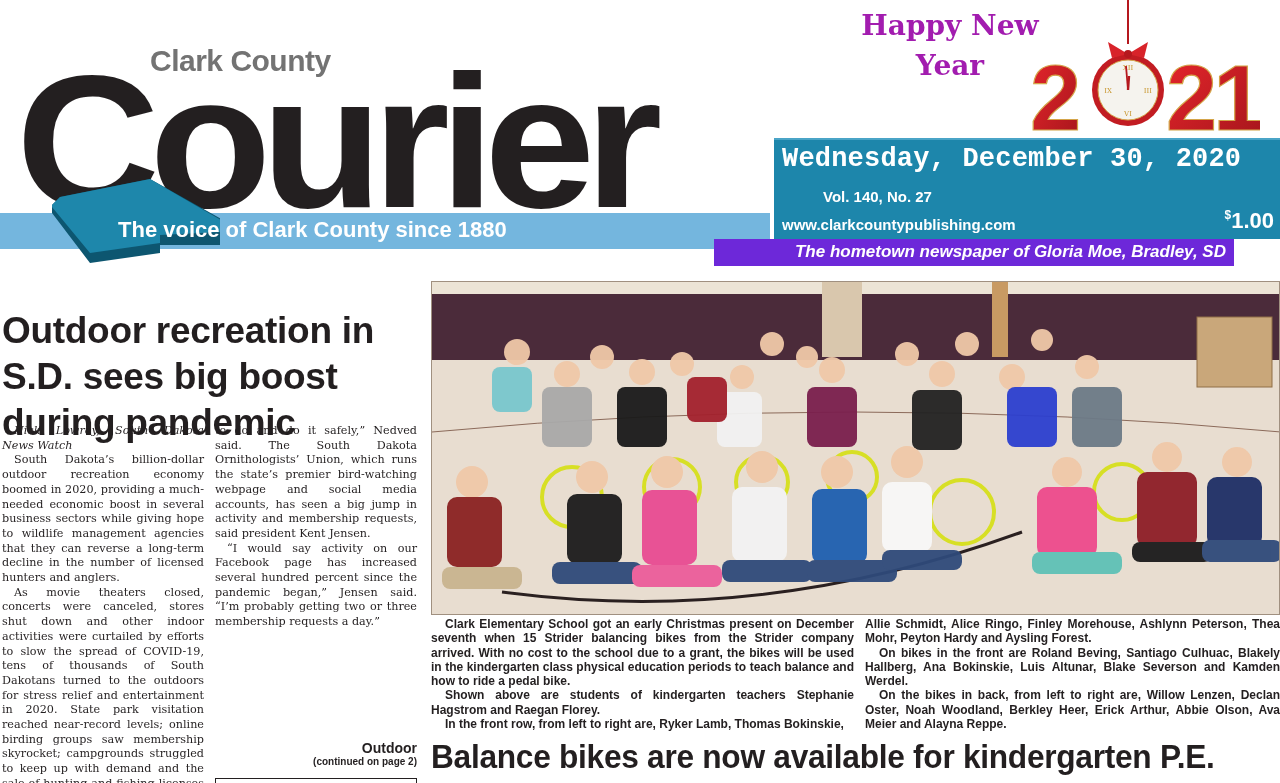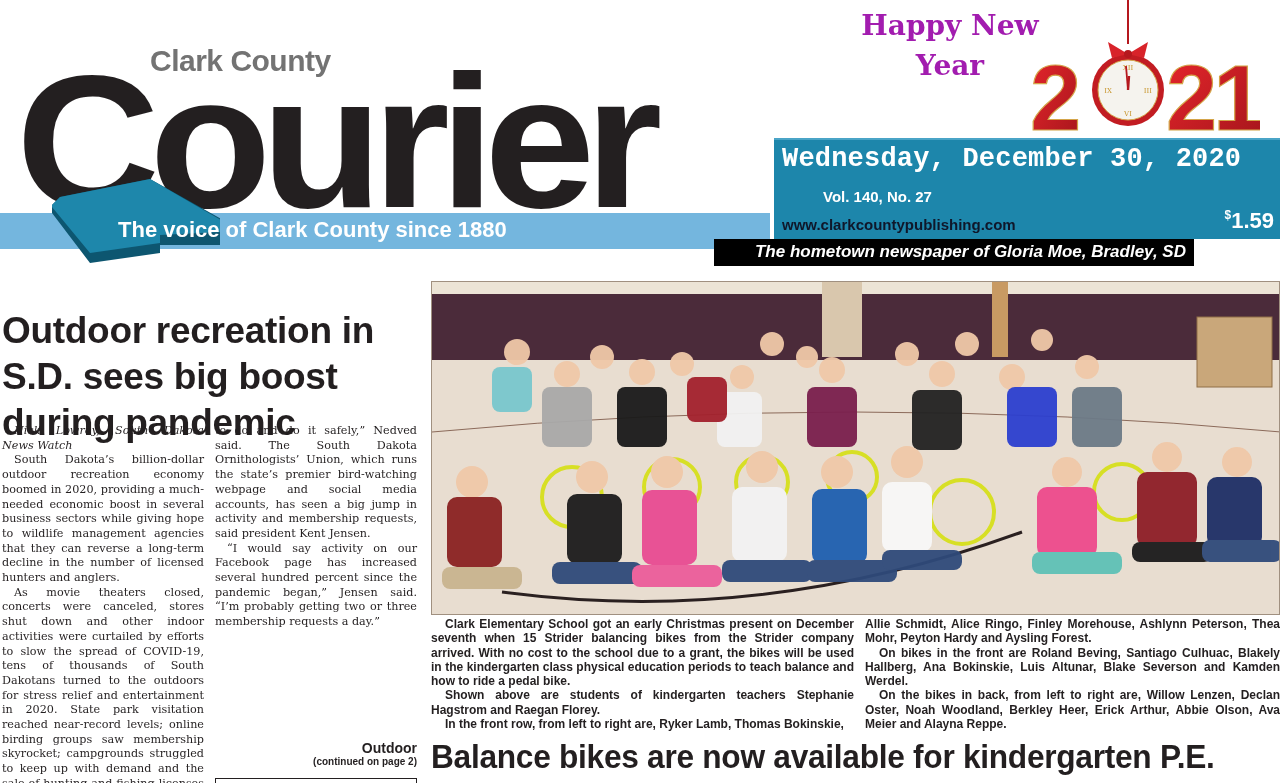--- a/index.html
+++ b/index.html
@@ -13,24 +13,24 @@
   .county-shape { position: absolute; left: 40px; top: 175px; width: 180px; height: 90px; }
   .brand-county { position: absolute; left: 150px; top: 44px; font-size: 30px; font-weight: bold; color: #737373; letter-spacing: -0.5px; white-space: nowrap; }
   .brand-courier { position: absolute; left: 16px; top: 46px; font-size: 190px; font-weight: bold; color: #231f20; letter-spacing: -10px; line-height: 190px; white-space: nowrap; transform: scaleX(1.05); transform-origin: left top; }
 
   .hny { position: absolute; left: 820px; top: 6px; width: 260px; text-align: center; font-family: "DejaVu Serif", serif; font-weight: bold; font-size: 28px; line-height: 40px; color: #a21caf; }
   .year-art { position: absolute; left: 1030px; top: 0px; width: 230px; height: 135px; }
 
   .info-box { position: absolute; left: 774px; top: 138px; width: 506px; height: 101px; background: #1d86ab; border-top: 2px solid #4aa4c7; }
   .info-date { position: absolute; left: 8px; top: 4px; font-size: 27px; font-weight: bold; color: #ffffff; white-space: nowrap; letter-spacing: 0.2px; font-family: Liberation Mono, monospace; }
   .info-vol { position: absolute; left: 8px; top: 48px; font-size: 15px; font-weight: bold; color: #ffffff; margin-left: 41px; }
-  .info-web { position: absolute; left: 8px; top: 76px; font-size: 15px; font-weight: bold; color: #0f172a; }
+  .info-web { position: absolute; left: 8px; top: 76px; font-size: 15px; font-weight: bold; color: #ffffff; }
   .info-price { position: absolute; right: 6px; top: 68px; font-size: 22px; font-weight: bold; color: #ffffff; }
   .info-price sup { font-size: 12px; vertical-align: 9px; }
-  .hometown-bar { position: absolute; left: 714px; top: 239px; width: 480px; height: 27px; background: #000000; }
+  .hometown-bar { position: absolute; left: 714px; top: 239px; width: 520px; height: 27px; background: #6d28d9; }
   .hometown { position: absolute; right: 8px; top: 3px; font-size: 17px; font-weight: bold; font-style: italic; color: #ffffff; white-space: nowrap; }
 
   
   .headline-left { position: absolute; left: 2px; top: 276px; width: 425px; font-size: 37px; font-weight: bold; line-height: 46px; color: #231f20; letter-spacing: -0.3px; margin-top: 32px; }
   .col { position: absolute; font-family: "DejaVu Serif", serif; font-size: 11.2px; line-height: 14.7px; color: #231f20; text-align: justify; }
   .col p { text-indent: 12px; }
   .col p.noindent { text-indent: 0; }
   .col1 { left: 2px; top: 424px; width: 202px; }
   .col2 { left: 215px; top: 424px; width: 202px; }
   .byline { font-style: italic; text-indent: 12px; }
@@ -91,21 +91,21 @@
     <line x1="98" y1="90" x2="99" y2="76" stroke="#b5181e" stroke-width="2.4"></line>
     <path d="M98 54 L78 42 L82 58 Z M98 54 L118 42 L114 58 Z" fill="#d8232a"></path>
     <circle cx="98" cy="54" r="4" fill="#b5181e"></circle>
     <text x="136" y="130" font-family="Liberation Sans, sans-serif" font-weight="bold" font-size="92" fill="url(#redg)" stroke="#d4a54a" stroke-width="1.2" letter-spacing="-4">21</text>
   </svg>
 
   <div class="info-box">
     <div class="info-date">Wednesday, December 30, 2020</div>
     <div class="info-vol">Vol. 140, No. 27</div>
     <div class="info-web">www.clarkcountypublishing.com</div>
-    <div class="info-price"><sup>$</sup><span>1.59</span></div>
+    <div class="info-price"><sup>$</sup><span>1.00</span></div>
   </div>
   <div class="hometown-bar">
     <div class="hometown">The hometown newspaper of Gloria Moe, Bradley, SD</div>
   </div>
 </div>
 
 <h1 class="headline-left">Outdoor recreation in S.D. sees big boost during pandemic</h1>
 
 <div class="col col1">
   <p class="byline">Nick Lowrey, South Dakota News Watch</p>

